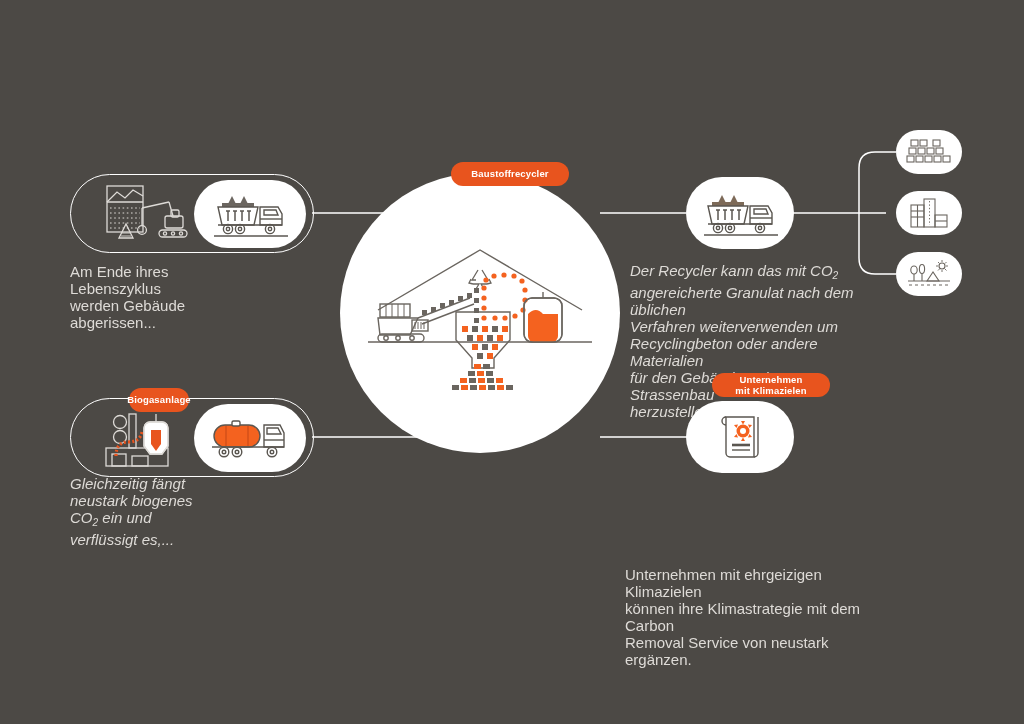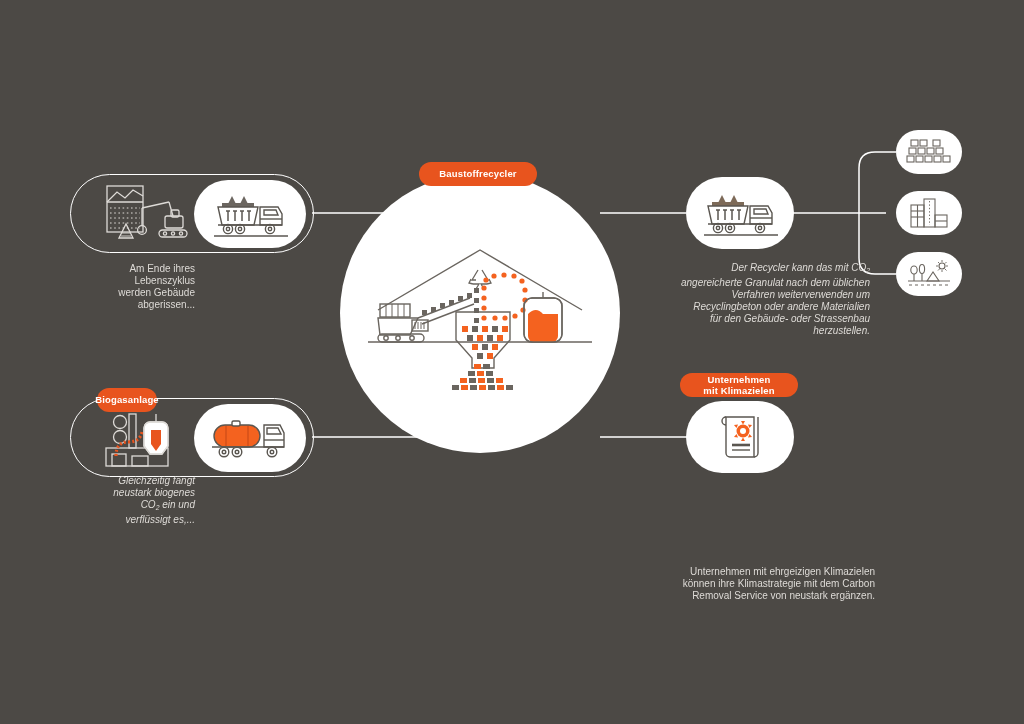--- a/index.html
+++ b/index.html
@@ -42,36 +42,37 @@
     font-size:9.5px;
     font-weight:bold;
     letter-spacing:.15px;
     display:flex;align-items:center;justify-content:center;
     text-align:center;
     line-height:1.18;
     padding:12px 10px;
     box-sizing:border-box;
     z-index:14;
     white-space:pre-line;
+    margin-left:32px;
   }
 
   
   .big-circle{
     position:absolute;
     background:#ffffff;
     border-radius:50%;
     z-index:9;
   }
 
   
   .cap{
     position:absolute;
-    text-align:right;
-    font-size:10px;
-    line-height:12px;
+    text-align:left;
+    font-size:15px;
+    line-height:17px;
     color:#dedbd7;
     white-space:pre-line;
   }
   .cap.bold{font-weight:bold;color:#ffffff;}
   sub{font-size:.68em;vertical-align:-.28em;}
 </style>
 </head>
 <body style="background: rgb(76, 73, 69);">
 
 <div id="stage">

